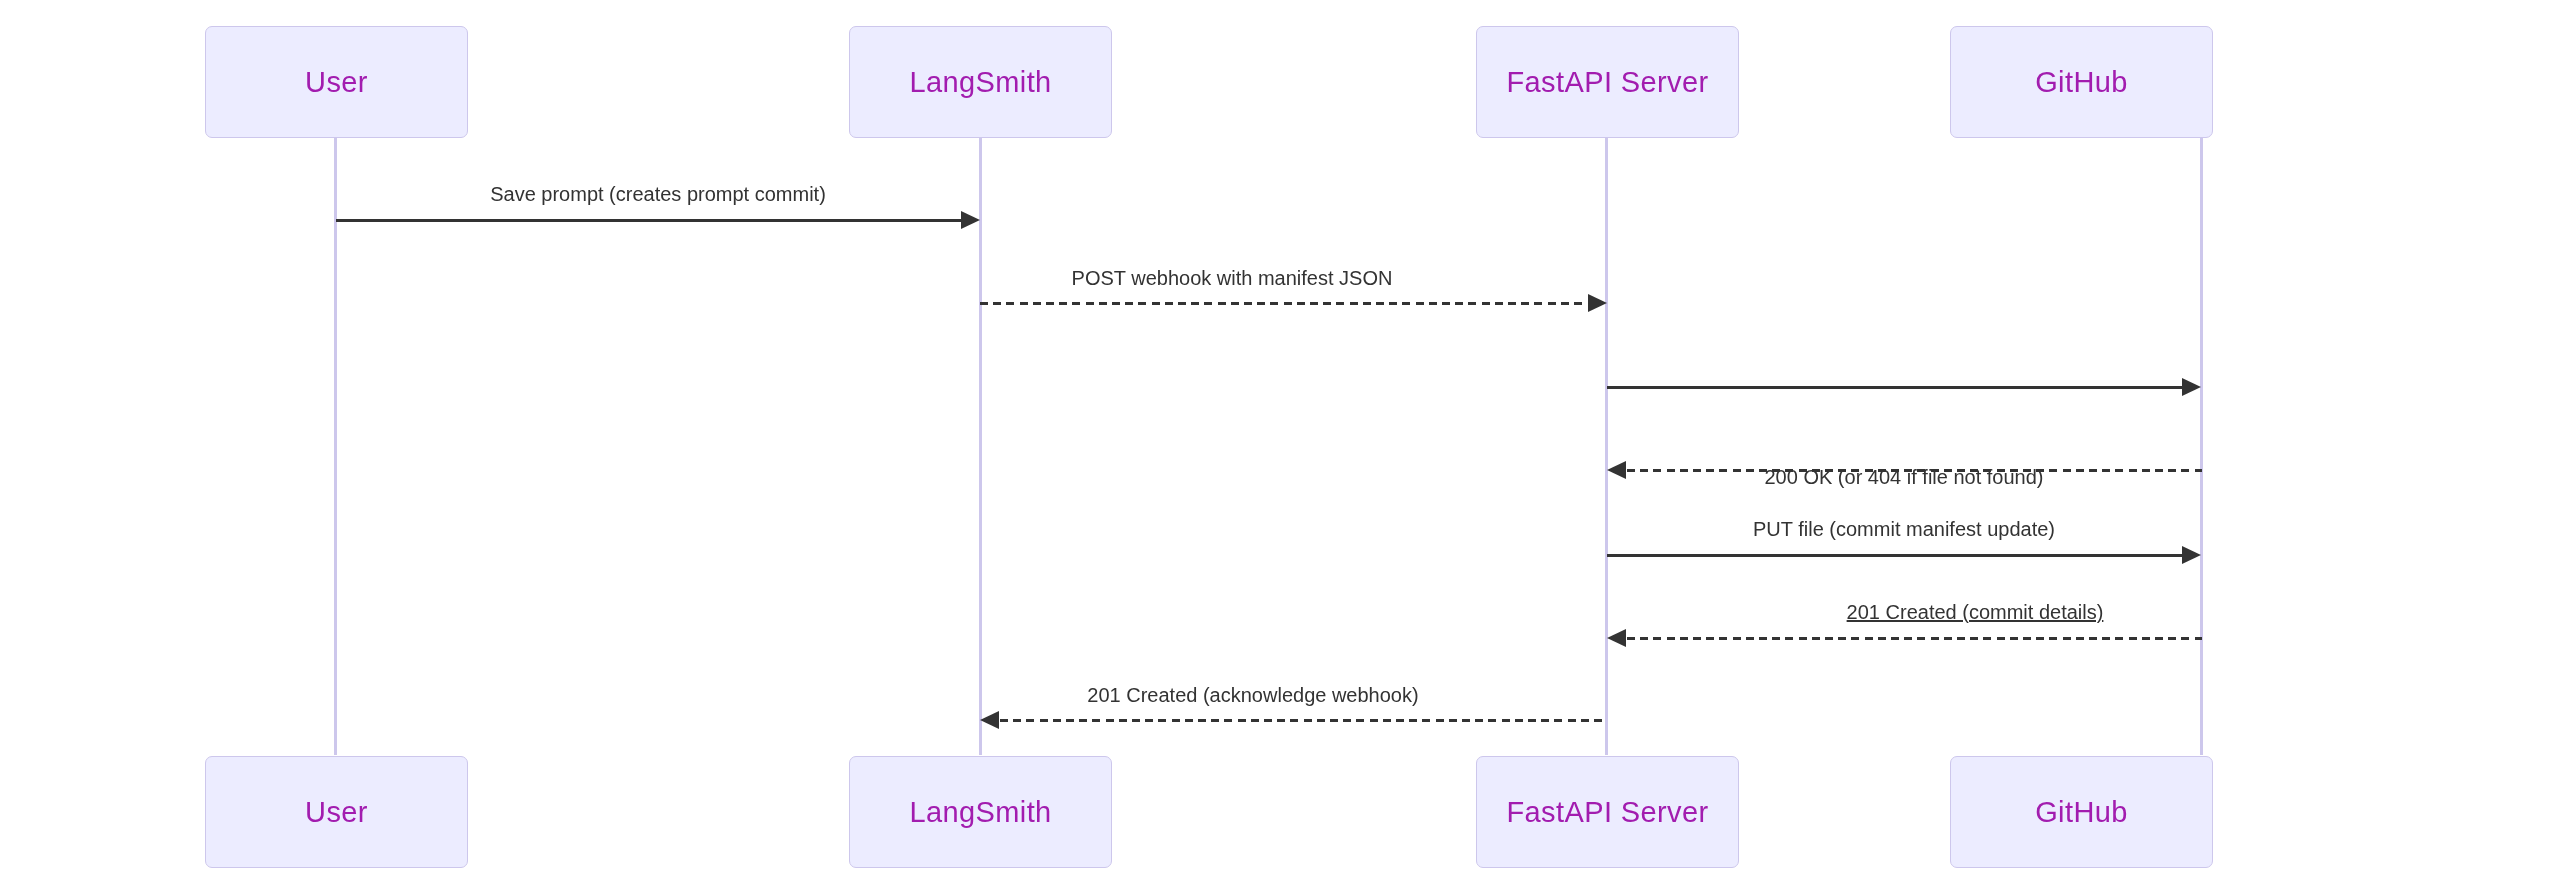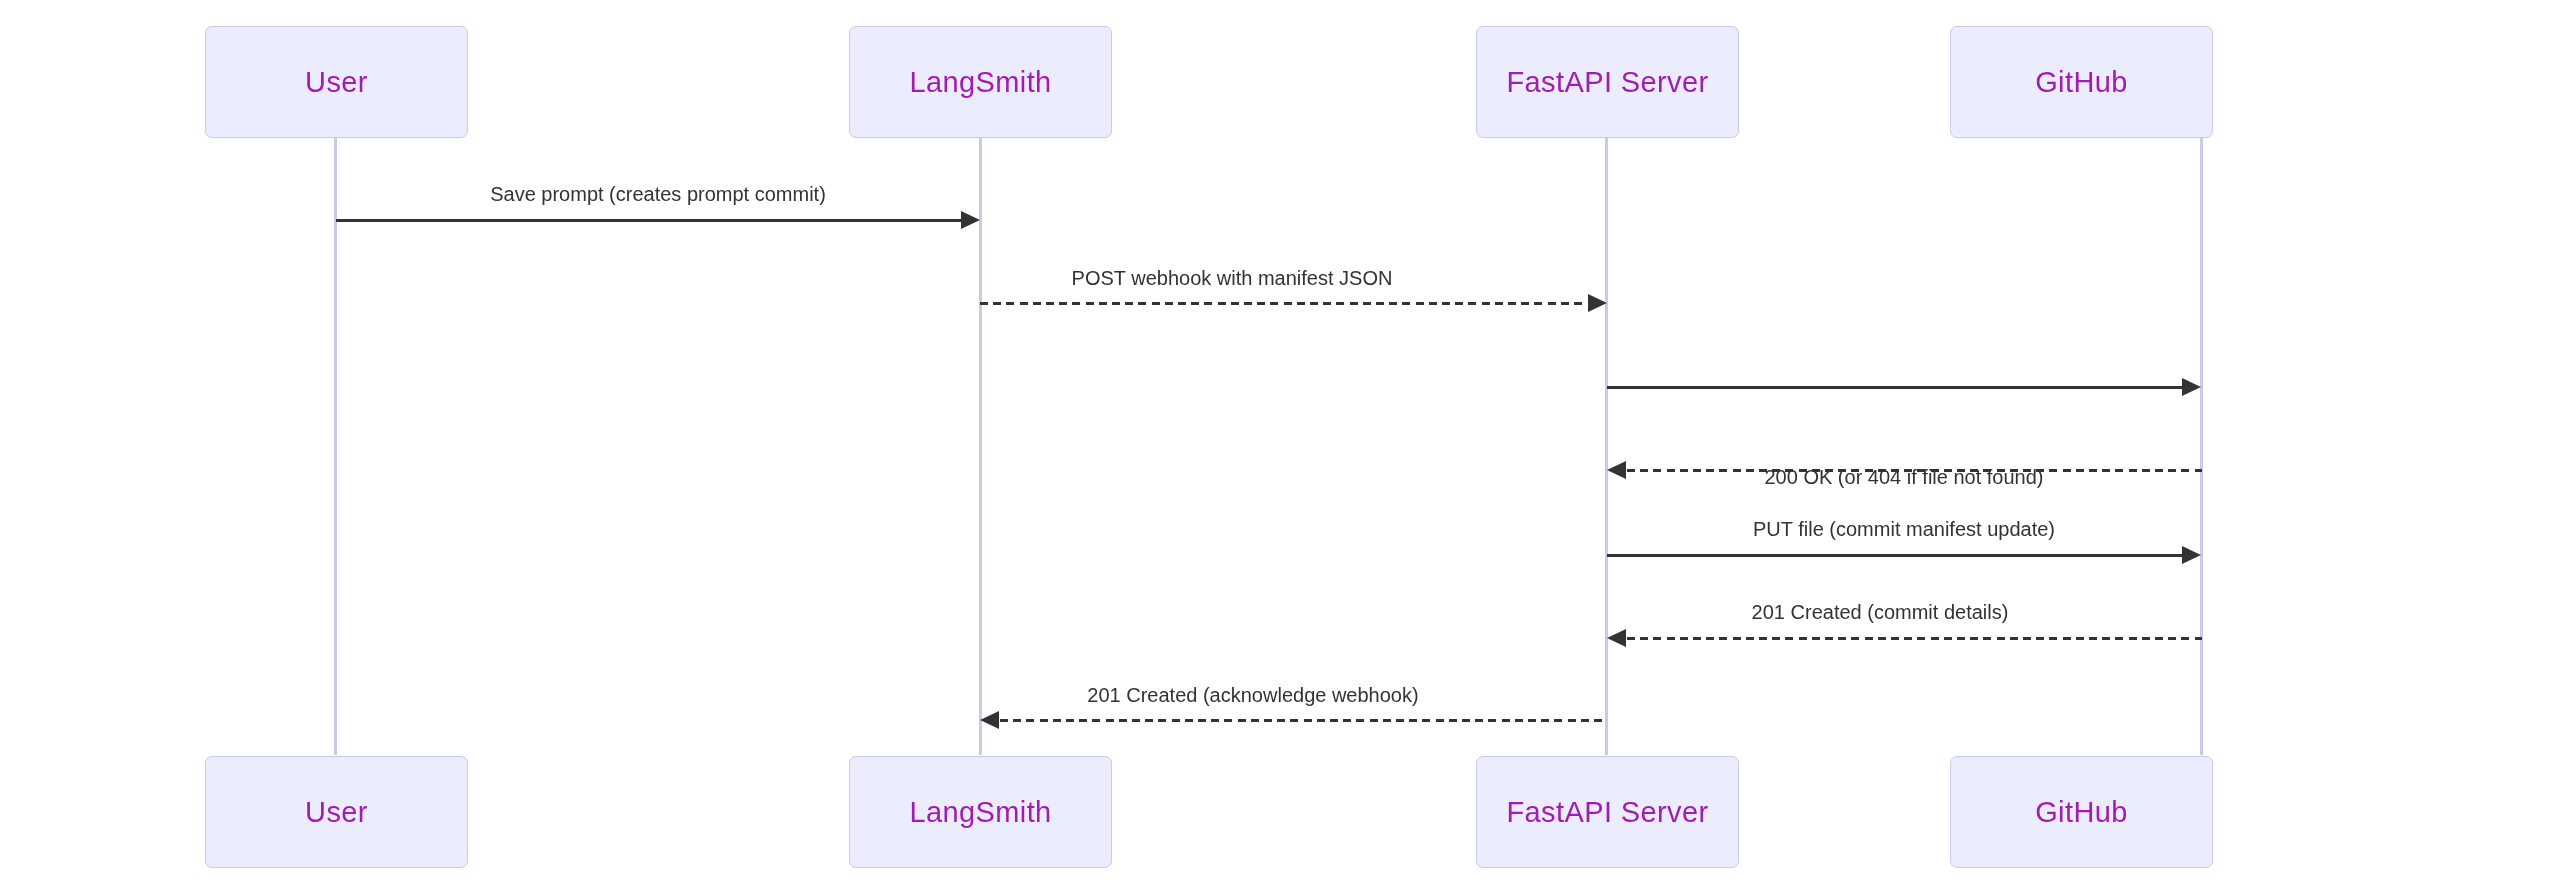--- a/index.html
+++ b/index.html
@@ -75,21 +75,21 @@
   .m2-head  { left: 2182px; top: 378px; }
   
   .m3-label { left: 1607px; width: 594px; top: 428px; margin-top: 32px; }
   .m3-line  { left: 1627px; top: 469px;  width: 575px; }
   .m3-head  { left: 1607px; top: 461px; }
   
   .m4-label { left: 1607px; width: 594px; top: 512px; }
   .m4-line  { left: 1607px; top: 554px;  width: 575px; }
   .m4-head  { left: 2182px; top: 546px; }
   
-  .m5-label { left: 1583px; width: 594px; top: 595px; }
+  .m5-label { left: 1678px; width: 594px; top: 595px; text-decoration: underline; }
   .m5-line  { left: 1627px; top: 637px;  width: 575px; }
   .m5-head  { left: 1607px; top: 629px; }
   
   .m6-label { left: 980px; width: 546px; top: 678px; }
   .m6-line  { left: 1000px; top: 719px;  width: 607px; }
   .m6-head  { left: 980px; top: 711px; }
 </style>
 </head>
 <body>
 

